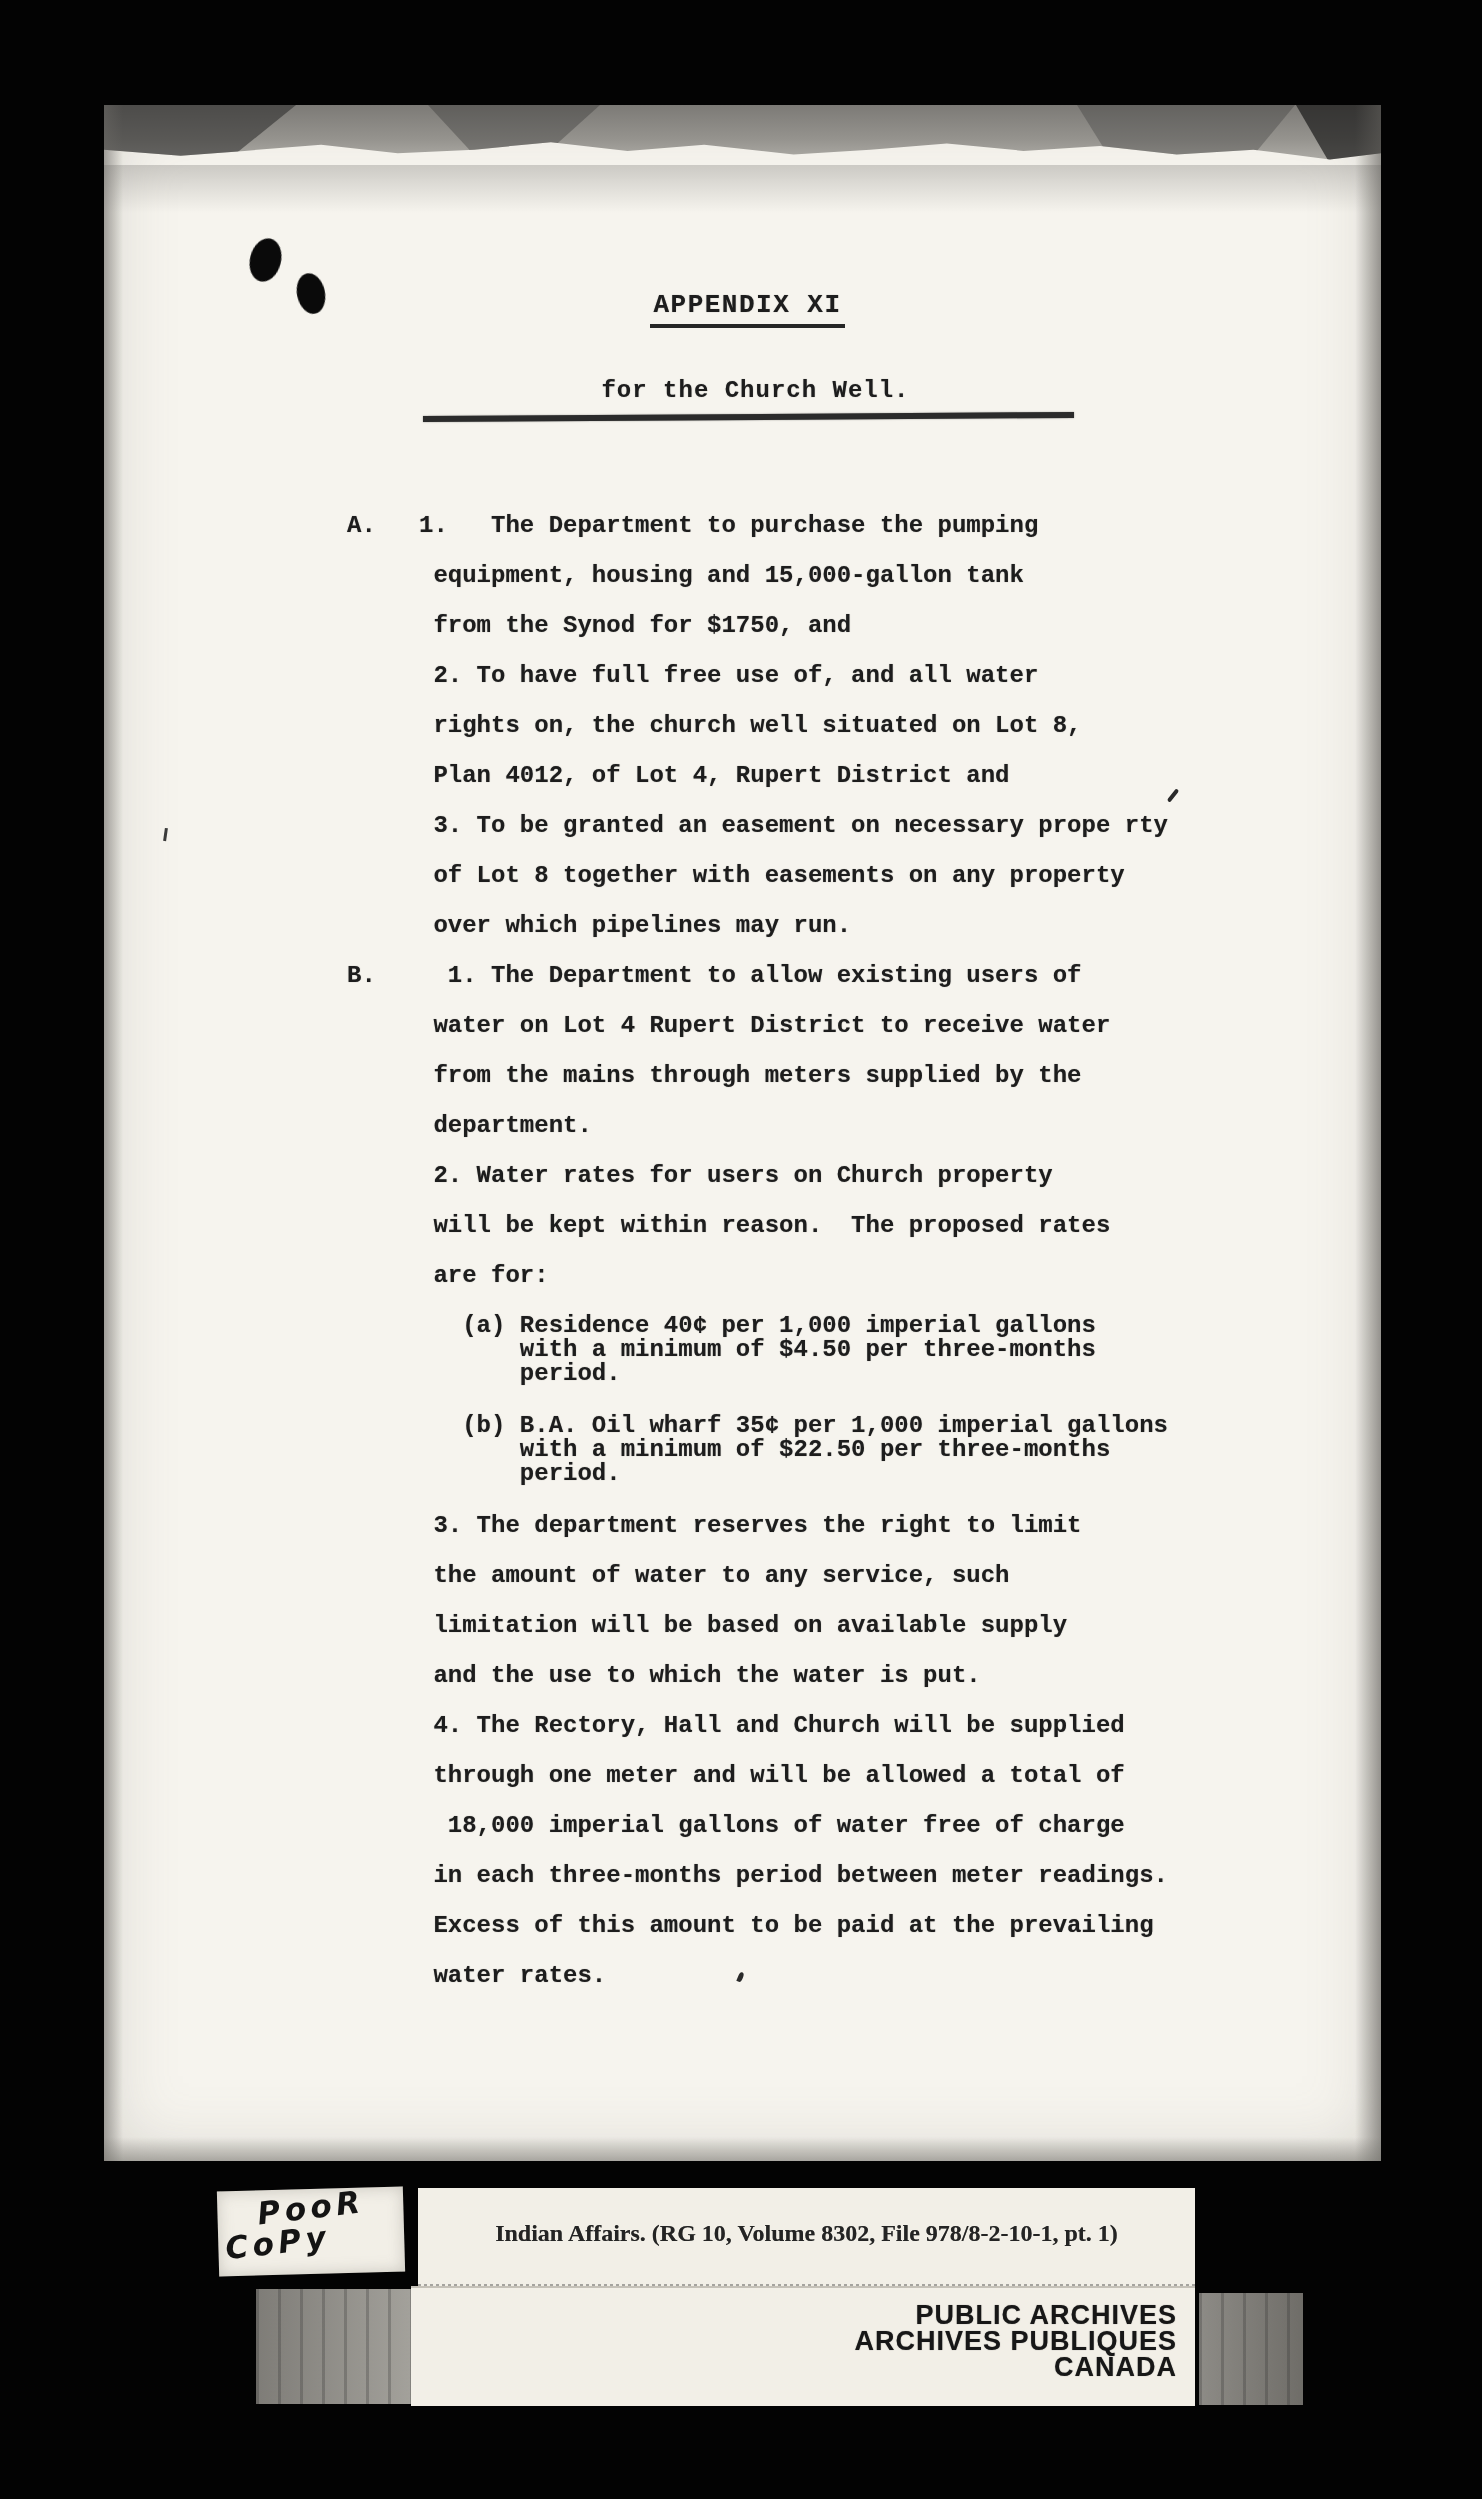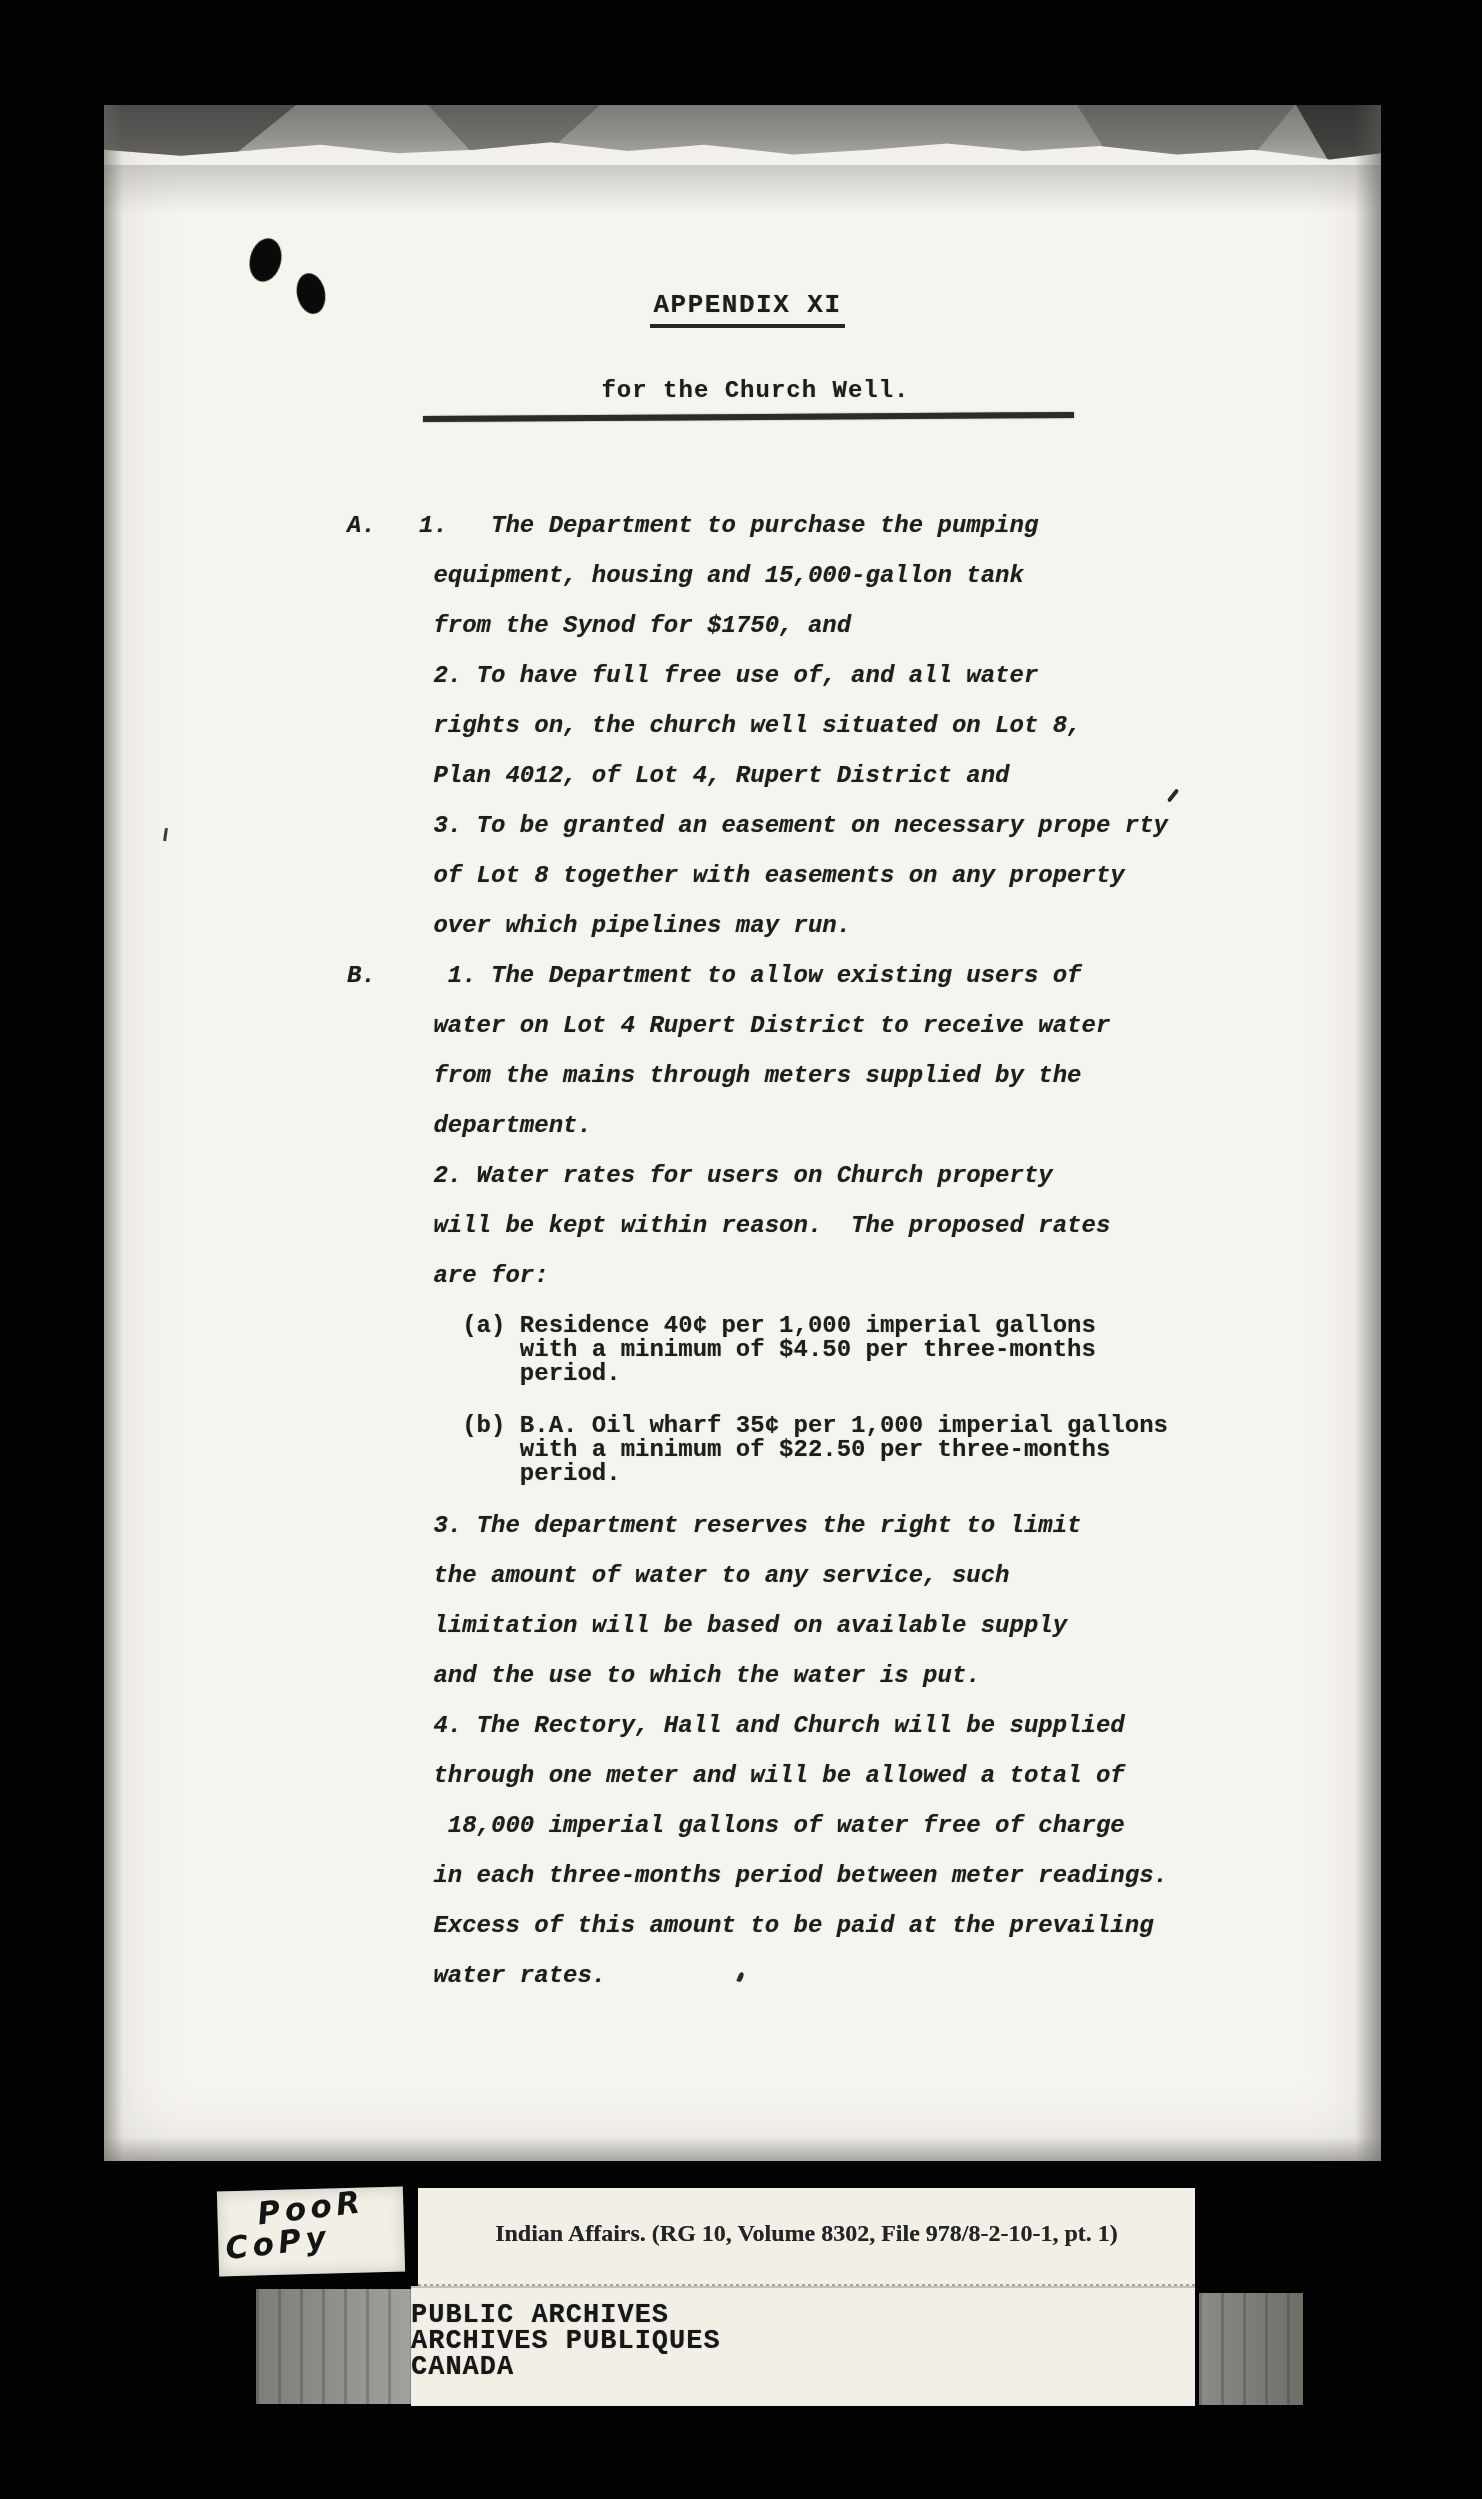--- a/index.html
+++ b/index.html
@@ -45,21 +45,21 @@
   .sp3{left:60px;top:723px;width:2.5px;height:13px;transform:rotate(8deg);background:#3a3a3a;}
 
   .typed{color:var(--ink);text-shadow:0 0 1px rgba(30,30,30,.45);}
   .doc-title-row{position:absolute;left:0;top:186px;width:100%;text-align:center;padding-left:10px;box-sizing:border-box;}
   .doc-title{display:inline-block;font-size:26px;line-height:28px;font-weight:700;letter-spacing:1.5px;border-bottom:4.6px solid #262626;padding:0 3px 5px 3px;}
   .doc-subtitle{position:absolute;left:0;top:272px;width:100%;text-align:center;padding-left:26px;box-sizing:border-box;font-size:24px;line-height:27px;font-weight:700;letter-spacing:1px;}
   .subtitle-rule{position:absolute;left:319px;top:309px;width:651px;height:5.6px;background:#2b2b2b;transform:rotate(-.35deg);box-shadow:0 0 1.5px rgba(40,40,40,.6);}
 
   .body-text{position:absolute;left:243px;top:361px;font-size:24px;line-height:24px;font-weight:700;white-space:pre;}
   .tl{display:block;}
-  .g-d{margin-bottom:26px;font-style:italic;}
+  .g-d{margin-bottom:26px;}
   .g-s{margin-bottom:0;}
   .g-g{margin-bottom:28px;}
 
   
   .poor-copy{
     position:absolute;left:218px;top:2189px;width:186px;height:85px;
     background:var(--label-paper);transform:rotate(-1.6deg);
     box-shadow:inset 0 0 15px rgba(120,118,110,.35);
   }
   .hand{font-family:"DejaVu Sans",sans-serif;font-style:italic;font-weight:bold;color:#141414;font-size:31px;line-height:36px;letter-spacing:4.6px;transform:rotate(-5deg);transform-origin:left center;}
@@ -67,21 +67,21 @@
   .hand-2{margin:-2px 0 0 7px;}
 
   .ref-strip{
     position:absolute;left:418px;top:2188px;width:777px;height:99px;
     background:var(--label-paper);
     border-bottom:3px dotted rgba(25,25,25,.35);box-sizing:border-box;
   }
   .ref-text{display:block;margin-top:32px;text-align:center;font-family:"Liberation Serif","DejaVu Serif",serif;font-weight:600;font-size:24px;color:#242424;text-shadow:0 0 0.5px rgba(30,30,30,.5);}
 
   .stamp-strip{position:absolute;left:411px;top:2286px;width:784px;height:120px;background:var(--label-paper);border-top:2.5px solid rgba(160,155,145,.55);box-sizing:border-box;}
-  .stamp-text{padding:14px 18px 0 0;text-align:left;font-family:Liberation Mono, monospace;font-weight:bold;color:#171717;letter-spacing:1px;text-shadow:0 0 1px rgba(20,20,20,.5);}
+  .stamp-text{padding:14px 18px 0 0;text-align:right;font-family:Liberation Sans, sans-serif;font-weight:bold;color:#171717;letter-spacing:1px;text-shadow:0 0 1px rgba(20,20,20,.5);}
   .stamp-line{font-size:27px;line-height:26px;}
   .gray-block{position:absolute;background:var(--gray-block);}
   .gb-left{left:256px;top:2289px;width:155px;height:115px;background:linear-gradient(to right,#7e7c77,#a3a19b);}
   .gb-left:after,.gb-right:after{content:"";position:absolute;inset:0;background:repeating-linear-gradient(to right,rgba(40,40,40,.25) 0 3px,rgba(0,0,0,0) 3px 22px);}
   .gb-right{left:1199px;top:2293px;width:104px;height:112px;background:linear-gradient(to right,#8d8b86,#6f6d68);}
 </style>
 </head>
 <body>
 
 <div class="photo">

